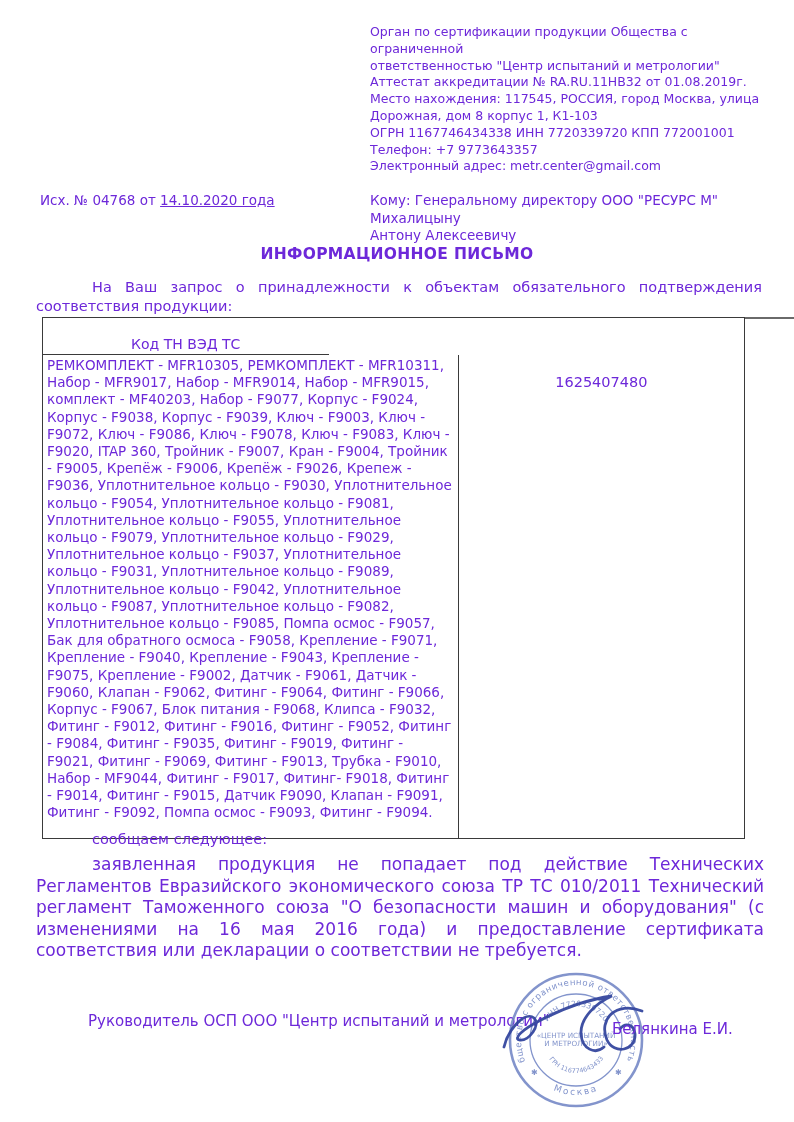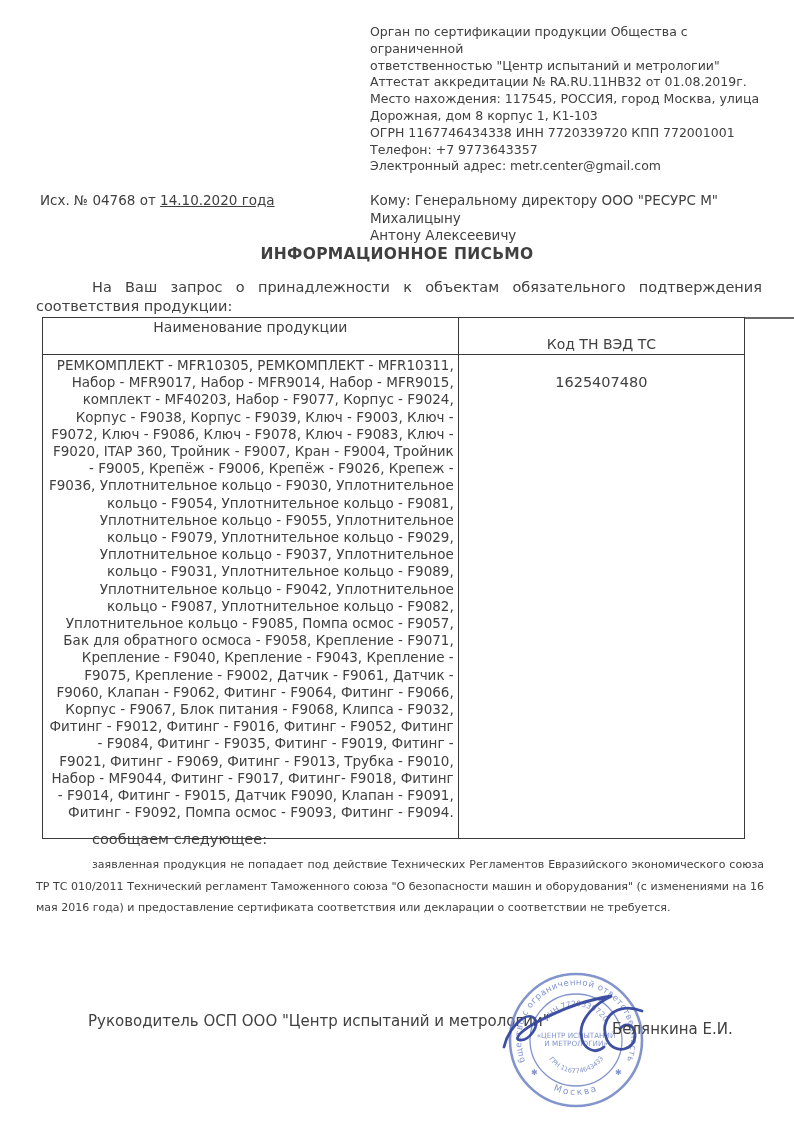--- a/index.html
+++ b/index.html
@@ -1,39 +1,39 @@
 <!DOCTYPE html>
 <html><head>
 <meta charset="utf-8">
 <style>
   html,body{margin:0;padding:0;background:#ffffff;}
   .page{
     position:relative;width:794px;height:1122px;margin:0 auto;background:#fff;
-    font-family:"DejaVu Sans",sans-serif;color:#404040;overflow:hidden;
+    font-family:"DejaVu Sans",sans-serif;color:#6d28d9;overflow:hidden;
   }
   .abs{position:absolute;}
   .letterhead{
     left:370px;top:24px;width:414px;font-size:12.5px;line-height:16.8px;
     white-space:pre-line;
   }
   .ref-line{left:40px;top:192px;font-size:13.5px;}
   .ref-date{text-decoration:underline;}
   .recipient{left:370px;top:192px;width:410px;font-size:13.5px;line-height:17.5px;white-space:pre-line;}
   .title{left:0;right:0;top:245px;text-align:center;font-size:15.5px;font-weight:bold;letter-spacing:.3px;}
   .intro{left:36px;top:278px;width:726px;font-size:14.5px;line-height:18.5px;text-align:justify;text-indent:56px;}
   .tbl{left:42px;top:317px;width:703px;border:1.5px solid #3a3a3a;box-sizing:border-box;}
   .tbl-row{display:flex;}
   .cell{box-sizing:border-box;}
   .c1{width:416px;border-right:1.5px solid #3a3a3a;}
   .c2{width:285.5px;margin-top:17px;}
   .th{font-size:14px;text-align:center;padding:1px 2px 2px;border-bottom:1.5px solid #3a3a3a;}
-  .products{font-size:13.5px;line-height:17.2px;padding:2px 4px;height:483px;overflow:hidden;text-align:right;}
+  .products{font-size:13.5px;line-height:17.2px;padding:2px 4px;height:483px;overflow:hidden;text-align:left;}
   .code{font-size:14.5px;text-align:center;padding-top:2px;}
   .report-line{left:92px;top:831px;font-size:14.5px;}
-  .para1{left:36px;top:854px;width:728px;font-size:11px;line-height:21.5px;text-align:justify;text-indent:56px;}
+  .para1{left:36px;top:854px;width:728px;font-size:17px;line-height:21.5px;text-align:justify;text-indent:56px;}
   .para2{left:36px;top:943px;width:728px;font-size:14.5px;line-height:21.5px;text-align:justify;text-indent:56px;}
   .sig-role{left:88px;top:1012px;font-size:15px;}
   .sig-name{left:612px;top:1020px;font-size:15px;}
   .artifact{left:745px;top:317px;width:49px;height:1.5px;background:#6a6a6a;}
   .stamp-wrap{left:501px;top:965px;width:150px;height:150px;}
   .signature-wrap{left:492px;top:985px;width:180px;height:100px;}
 </style>
 </head>
 <body>
 
@@ -54,21 +54,20 @@
 
   <div class="abs recipient">Кому: Генеральному директору ООО "РЕСУРС М" Михалицыну
 Антону Алексеевичу</div>
 
   <div class="abs title">ИНФОРМАЦИОННОЕ ПИСЬМО</div>
 
   <div class="abs intro">На Ваш запрос о принадлежности к объектам обязательного подтверждения соответствия продукции:</div>
 
   <div class="abs tbl">
     <div class="tbl-row">
-      <div class="cell c1 th">Наименование продукции</div>
       <div class="cell c2 th">Код ТН ВЭД ТС</div>
     </div>
     <div class="tbl-row">
       <div class="cell c1 products">РЕМКОМПЛЕКТ - MFR10305, РЕМКОМПЛЕКТ - MFR10311, Набор - MFR9017, Набор - MFR9014, Набор - MFR9015, комплект - MF40203, Набор - F9077, Корпус - F9024, Корпус - F9038, Корпус - F9039, Ключ - F9003, Ключ - F9072, Ключ - F9086, Ключ - F9078, Ключ - F9083, Ключ - F9020, ITAP 360, Тройник - F9007, Кран - F9004, Тройник - F9005, Крепёж - F9006, Крепёж - F9026, Крепеж - F9036, Уплотнительное кольцо - F9030, Уплотнительное кольцо - F9054, Уплотнительное кольцо - F9081, Уплотнительное кольцо - F9055, Уплотнительное кольцо - F9079, Уплотнительное кольцо - F9029, Уплотнительное кольцо - F9037, Уплотнительное кольцо - F9031, Уплотнительное кольцо - F9089, Уплотнительное кольцо - F9042, Уплотнительное кольцо - F9087, Уплотнительное кольцо - F9082, Уплотнительное кольцо - F9085, Помпа осмос - F9057, Бак для обратного осмоса - F9058, Крепление - F9071, Крепление - F9040, Крепление - F9043, Крепление - F9075, Крепление - F9002, Датчик - F9061, Датчик - F9060, Клапан - F9062, Фитинг - F9064, Фитинг - F9066, Корпус - F9067, Блок питания - F9068, Клипса - F9032, Фитинг - F9012, Фитинг - F9016, Фитинг - F9052, Фитинг - F9084, Фитинг - F9035, Фитинг - F9019, Фитинг - F9021, Фитинг - F9069, Фитинг - F9013, Трубка - F9010, Набор - MF9044, Фитинг - F9017, Фитинг- F9018, Фитинг - F9014, Фитинг - F9015, Датчик F9090, Клапан - F9091, Фитинг - F9092, Помпа осмос - F9093, Фитинг - F9094.</div>
       <div class="cell c2 code">1625407480</div>
     </div>
   </div>
 
   <div class="abs artifact"></div>
 

